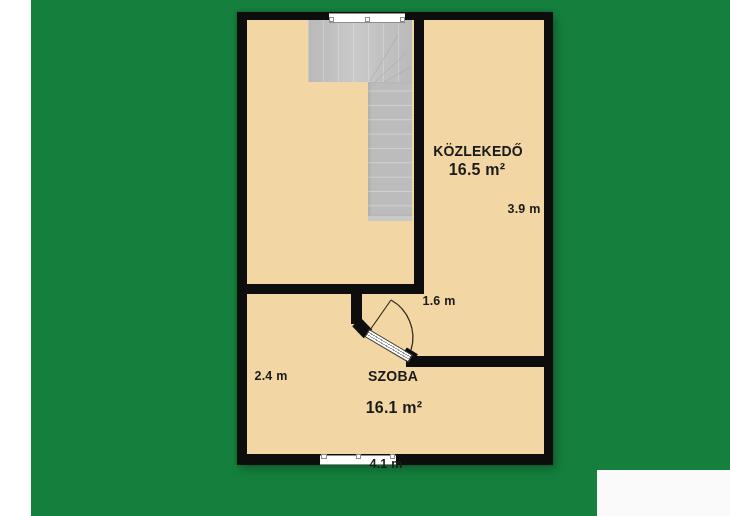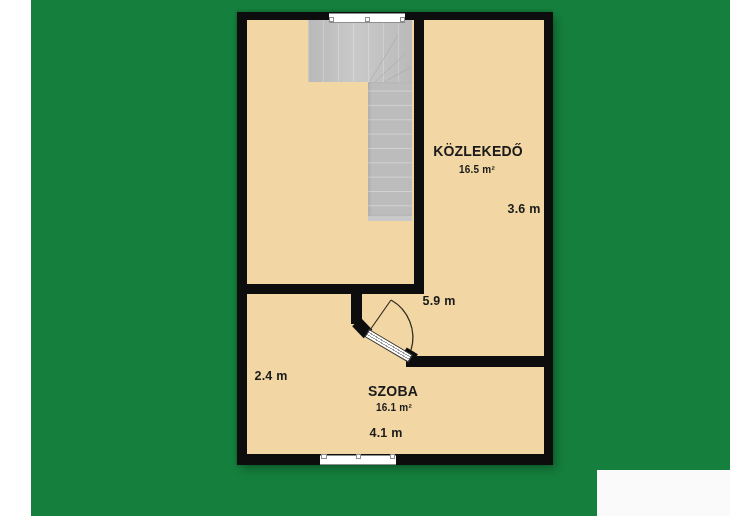--- a/index.html
+++ b/index.html
@@ -58,30 +58,30 @@
     border:1px solid #3c3c3c;box-sizing:border-box;
     background:linear-gradient(to bottom,#fff 0 1.6px,#9a9a9a 1.6px 2.6px,#fff 2.6px 4.2px,#9a9a9a 4.2px 5.2px,#fff 5.2px 7px);
   }
   
   .lbl{
     position:absolute;transform:translateX(-50%);
     color:var(--text,#1a1a1a);font-weight:700;white-space:nowrap;
     line-height:13px;letter-spacing:.2px;
   }
   .room-name{font-size:14px;}
-  .room-area{font-size:10px;}
+  .room-area{font-size:16px;}
   .dim{font-size:12.5px;}
   #lbl-kozlekedo-name{left:447px;top:145px;}
   #lbl-kozlekedo-area{left:446px;top:162.5px;}
   #dim-kozlekedo-side{left:493px;top:203px;}
   #dim-kozlekedo-bottom{left:408px;top:294.5px;}
   #dim-szoba-side{left:240px;top:370px;}
-  #lbl-szoba-name{left:362px;top:385px;}
+  #lbl-szoba-name{left:362px;top:370px;}
   #lbl-szoba-area{left:363px;top:400.5px;}
-  #dim-szoba-bottom{left:355px;top:427px;}
+  #dim-szoba-bottom{left:355px;top:458px;}
   
   #shadow-artifact{left:566px;top:470px;width:142px;height:46px;background:#fafafa;}
   #overlay-svg{left:0;top:0;width:730px;height:516px;pointer-events:none;}
 </style>
 </head>
 <body>
 
 <div id="scene">
 
   <div class="abs" id="outer-wall"></div>
@@ -115,21 +115,21 @@
   <div class="tick" style="left:333.5px;top:16.5px;"></div>
   <div class="tick" style="left:368.5px;top:16.5px;"></div>
 
   <div class="abs window" id="window-bottom"></div>
   <div class="tick" style="left:290px;top:453.5px;"></div>
   <div class="tick" style="left:324.5px;top:453.5px;"></div>
   <div class="tick" style="left:358.5px;top:453.5px;"></div>
 
   <div class="lbl room-name" id="lbl-kozlekedo-name">KÖZLEKEDŐ</div>
   <div class="lbl room-area" id="lbl-kozlekedo-area">16.5 m²</div>
-  <div class="lbl dim" id="dim-kozlekedo-side">3.6 m</div>
-  <div class="lbl dim" id="dim-kozlekedo-bottom">5.9 m</div>
+  <div class="lbl dim" id="dim-kozlekedo-side">3.9 m</div>
+  <div class="lbl dim" id="dim-kozlekedo-bottom">1.6 m</div>
   <div class="lbl dim" id="dim-szoba-side">2.4 m</div>
   <div class="lbl room-name" id="lbl-szoba-name">SZOBA</div>
   <div class="lbl room-area" id="lbl-szoba-area">16.1 m²</div>
   <div class="lbl dim" id="dim-szoba-bottom">4.1 m</div>
 
   <div class="abs" id="shadow-artifact"></div>
 </div>
 
 </body></html>

